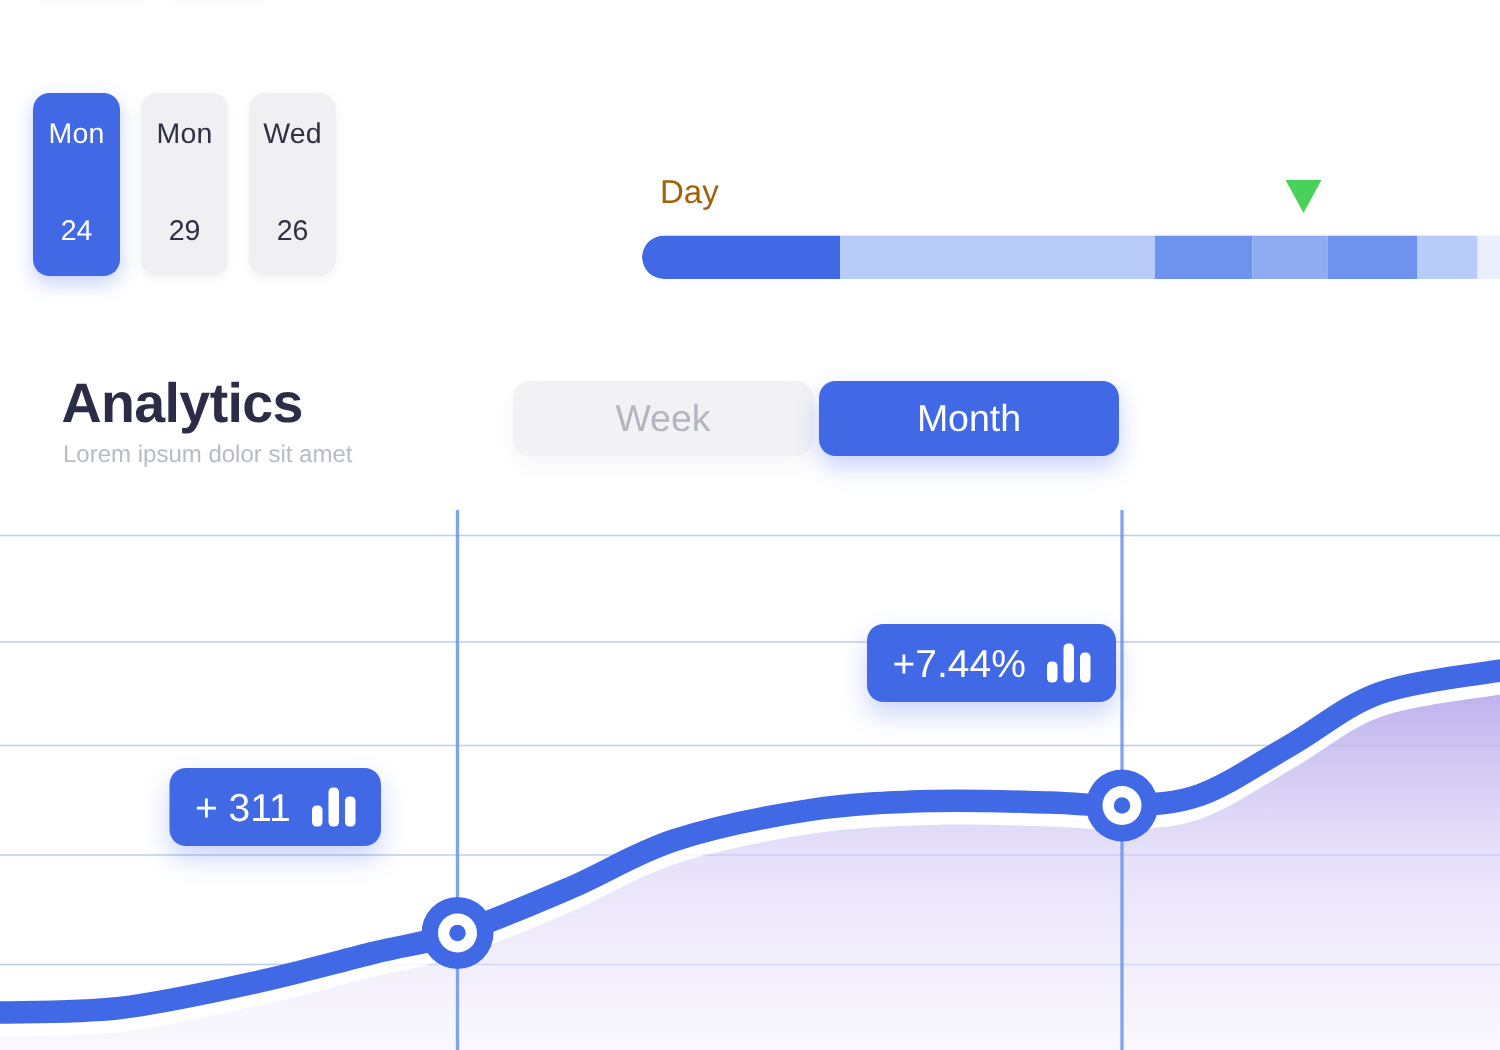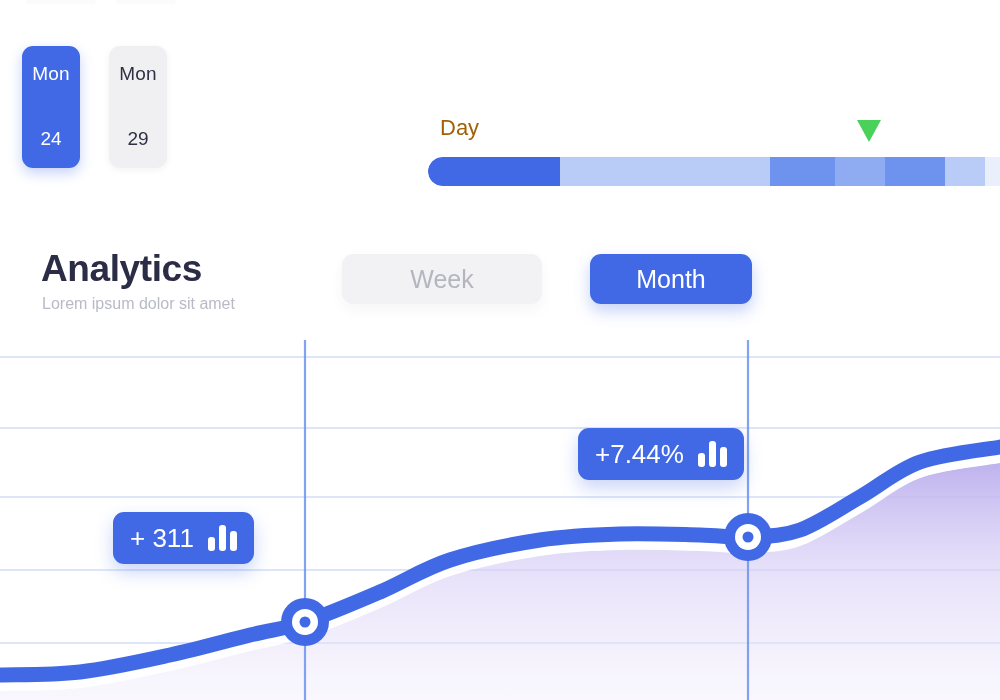--- a/index.html
+++ b/index.html
@@ -13,21 +13,21 @@
 
   
   .top-ghost {
     position: absolute; left: 26px; top: -6px;
     width: 70px; height: 10px; border-radius: 4px;
     background: #fbfbfd;
   }
   .top-ghost.two { left: 116px; width: 60px; }
 
   
-  .day-strip { position: absolute; left: 22px; top: 46px; display: flex; gap: 29px; }
+  .day-strip { position: absolute; left: 22px; top: 62px; display: flex; gap: 14px; }
   .day-card {
     width: 58px; height: 122px;
     border-radius: 11px;
     background: #f0f0f3;
     display: flex; flex-direction: column;
     align-items: center; justify-content: space-between;
     padding: 17px 0 18px 0;
     box-shadow: 0 2px 7px rgba(40,40,80,0.055);
   }
   .day-card .dow { font-size: 19px; color: #2f3043; letter-spacing: .1px; }
@@ -73,42 +73,42 @@
     height: 50px; border-radius: 11px;
     display: flex; align-items: center; justify-content: center;
     font-size: 25px; cursor: pointer; user-select: none;
   }
   .seg-btn.week {
     left: 342px; width: 200px;
     background: #f2f2f5; color: #b4b5bf;
     box-shadow: 0 6px 14px rgba(40,40,80,0.045);
   }
   .seg-btn.month {
-    left: 590px; width: 162px;
+    left: 546px; width: 200px;
     background: #4169e6; color: #ffffff;
     box-shadow: 0 7px 16px rgba(65,105,230,0.30);
   }
 
   
   .chart-wrap { position: absolute; left: 0; top: 340px; width: 1000px; height: 360px; }
   .chart-svg { display: block; width: 1000px; height: 360px; }
 
   
   .tip {
     position: absolute;
     height: 52px; border-radius: 11px;
     background: #4169e6;
     display: flex; align-items: center; gap: 14px;
     padding: 0 17px;
     color: #fff; font-size: 26px;
     box-shadow: 0 8px 18px rgba(65,105,230,0.28);
     white-space: nowrap;
   }
   .tip.t311 { left: 113px; top: 512px; }
-  .tip.tpct { left: 578px; top: 428px; }
+  .tip.tpct { left: 578px; top: 416px; }
   .bars { display: flex; align-items: flex-end; gap: 4px; height: 26px; }
   .bars i { display: block; width: 7px; background: #fff; border-radius: 3px; }
   .bars i.b1 { height: 14px; }
   .bars i.b2 { height: 26px; }
   .bars i.b3 { height: 20px; }
 </style>
 </head>
 <body>
 
 <div id="app">
@@ -117,20 +117,24 @@
   <div class="top-ghost two"></div>
 
   <div class="day-strip">
     <div class="day-card active">
       <span class="dow">Mon</span>
       <span class="dnum">24</span>
     </div>
     <div class="day-card">
       <span class="dow">Mon</span>
       <span class="dnum">29</span>
+    </div>
+    <div class="day-card">
+      <span class="dow">Wed</span>
+      <span class="dnum">26</span>
     </div>
   </div>
 
   <div class="slider-label">Day</div>
   <div class="slider-caret"></div>
   <div class="slider-track" id="slider-track">
       <div class="slider-seg seg-first" style="width: 132px; background: rgb(65, 105, 230);"></div>
       <div class="slider-seg" style="width: 210px; background: rgb(185, 204, 247);"></div>
       <div class="slider-seg" style="width: 65px; background: rgb(109, 147, 239);"></div>
       <div class="slider-seg" style="width: 50px; background: rgb(143, 171, 242);"></div>

